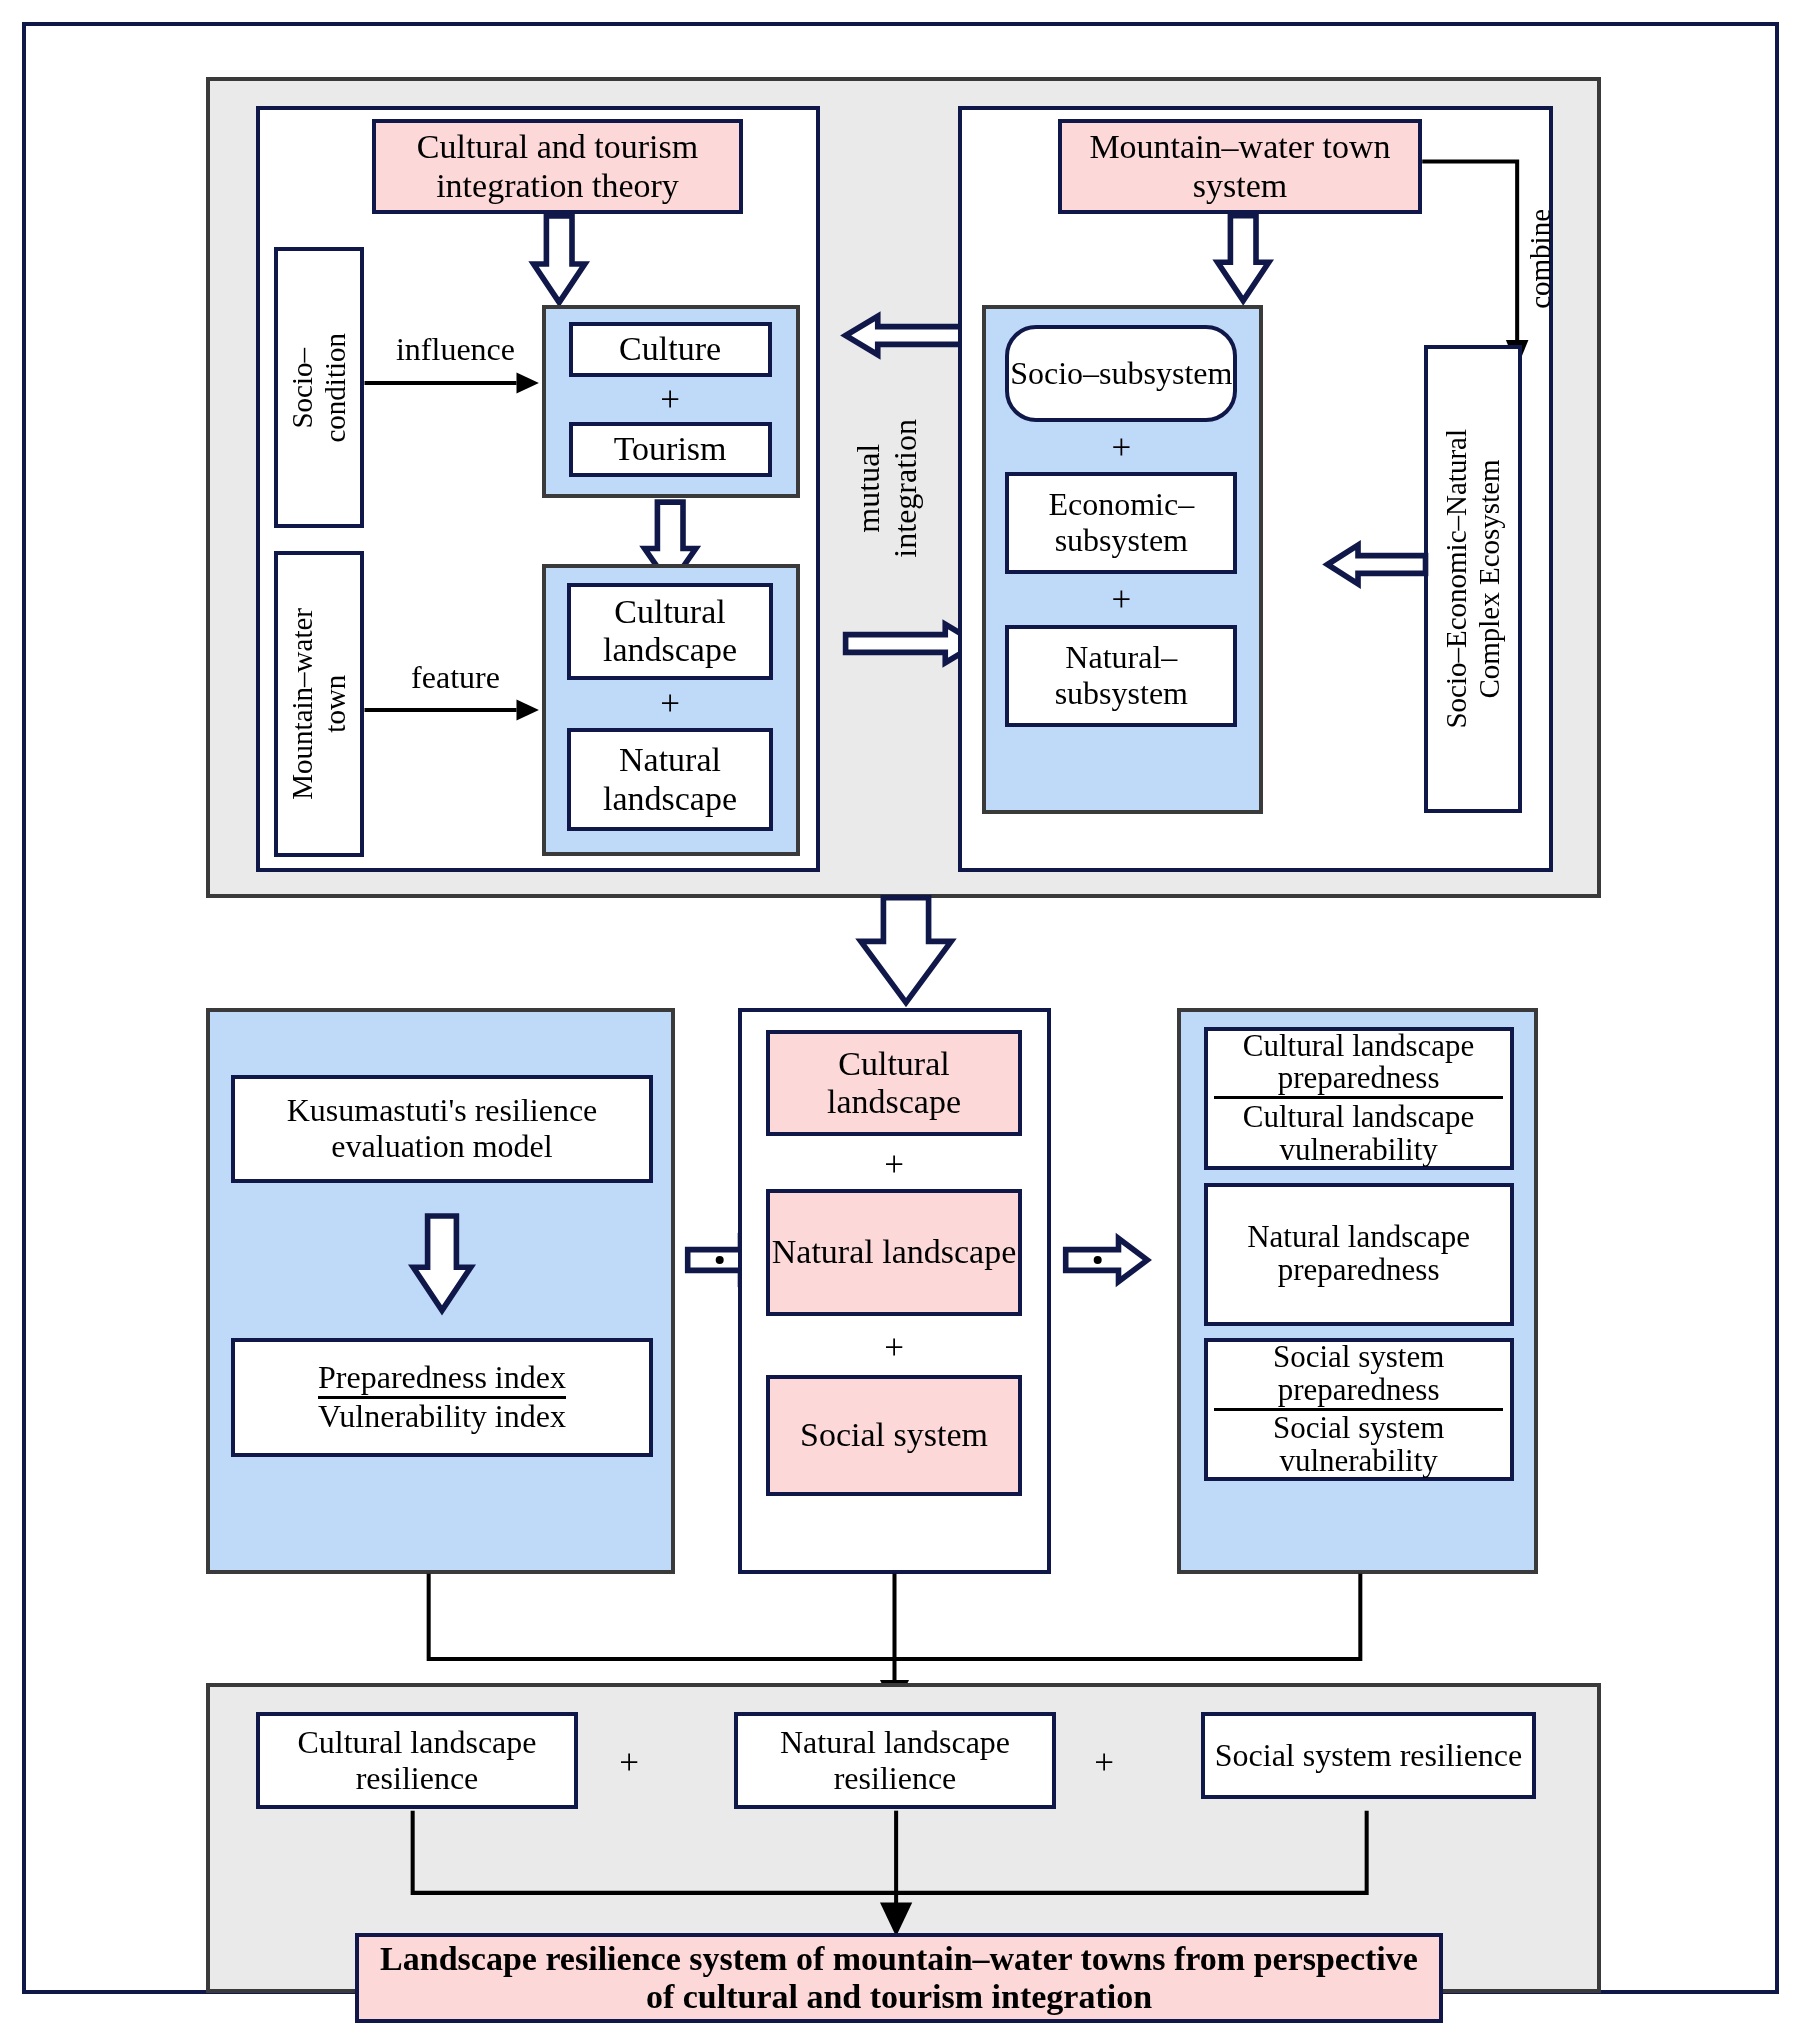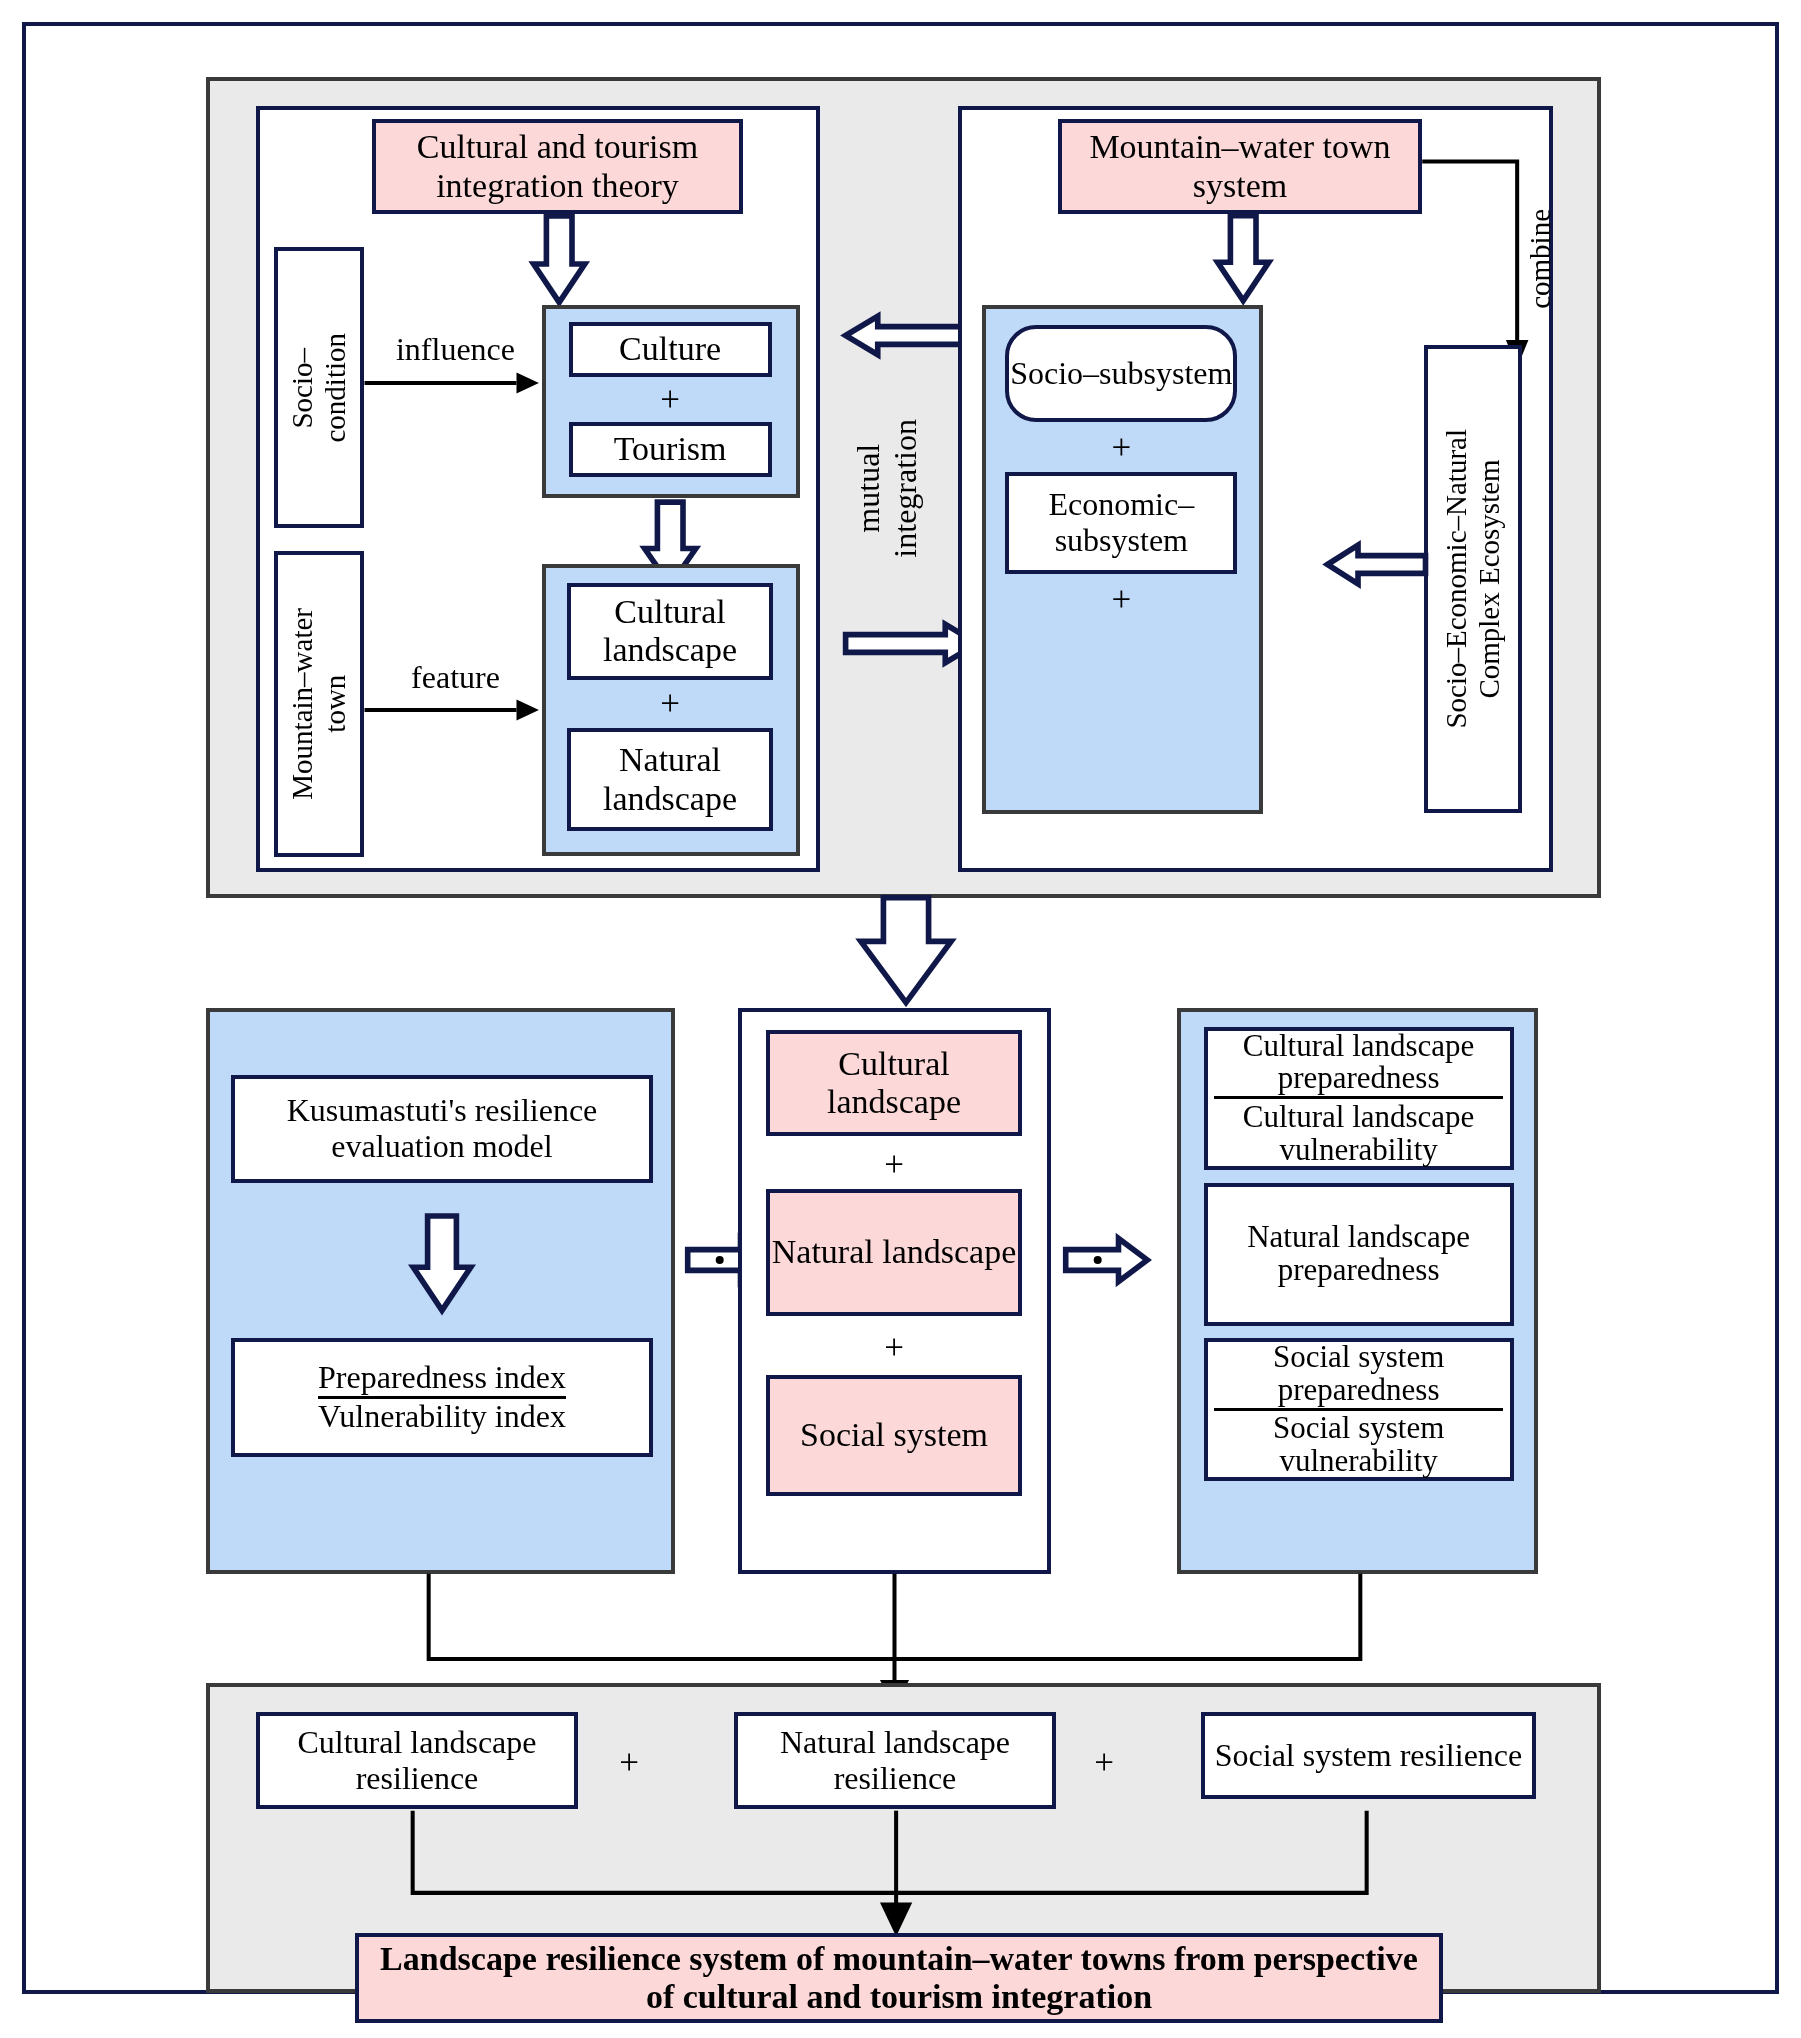--- a/index.html
+++ b/index.html
@@ -150,20 +150,23 @@
 
   <div class="abs bbox" style="left:982px;top:305px;width:281px;height:509px;">
     <div class="abs wbox box t40" style="left:19.3px;top:16px;width:232px;height:97px;border-radius:31px;">
       <span>Socio–subsystem</span>
     </div>
     <div class="abs plus" style="left:19.3px;top:116px;width:232px;height:45px;">+</div>
     <div class="abs wbox box t40" style="left:19.3px;top:163px;width:232px;height:102px;">
       <span>Economic–subsystem</span>
     </div>
     <div class="abs plus" style="left:19.3px;top:268px;width:232px;height:45px;">+</div>
+    <div class="abs wbox box t40" style="left:19.3px;top:316px;width:232px;height:102px;">
+      <span>Natural–subsystem</span>
+    </div>
   </div>
 
   <svg class="abs" style="left:856px;top:896px;width:100px;height:110px;" viewBox="0 0 124 136" width="100" height="110">
     <polygon class="oa" points="34,2 90,2 90,56 118,56 62,132 6,56 34,56"></polygon>
   </svg>
 
   <div class="abs bbox" style="left:206px;top:1008px;width:469px;height:566px;">
     <div class="abs wbox box t40" style="left:21px;top:63px;width:422px;height:108px;">
       <span>Kusumastuti's resilience evaluation model</span>
     </div>

